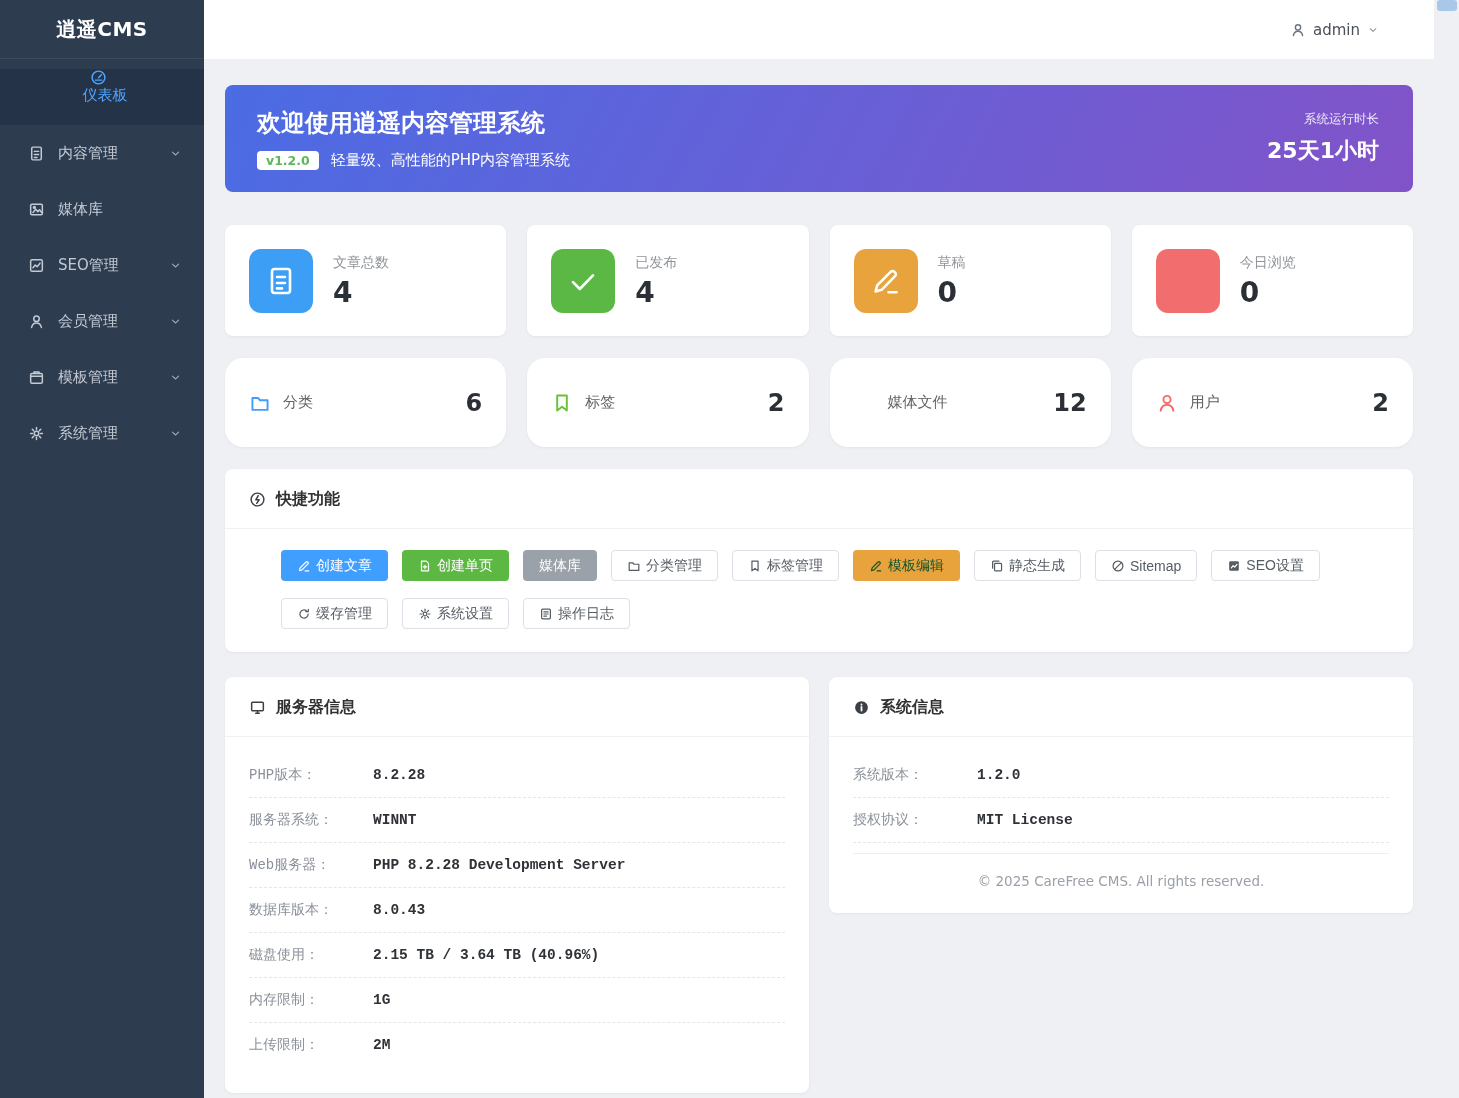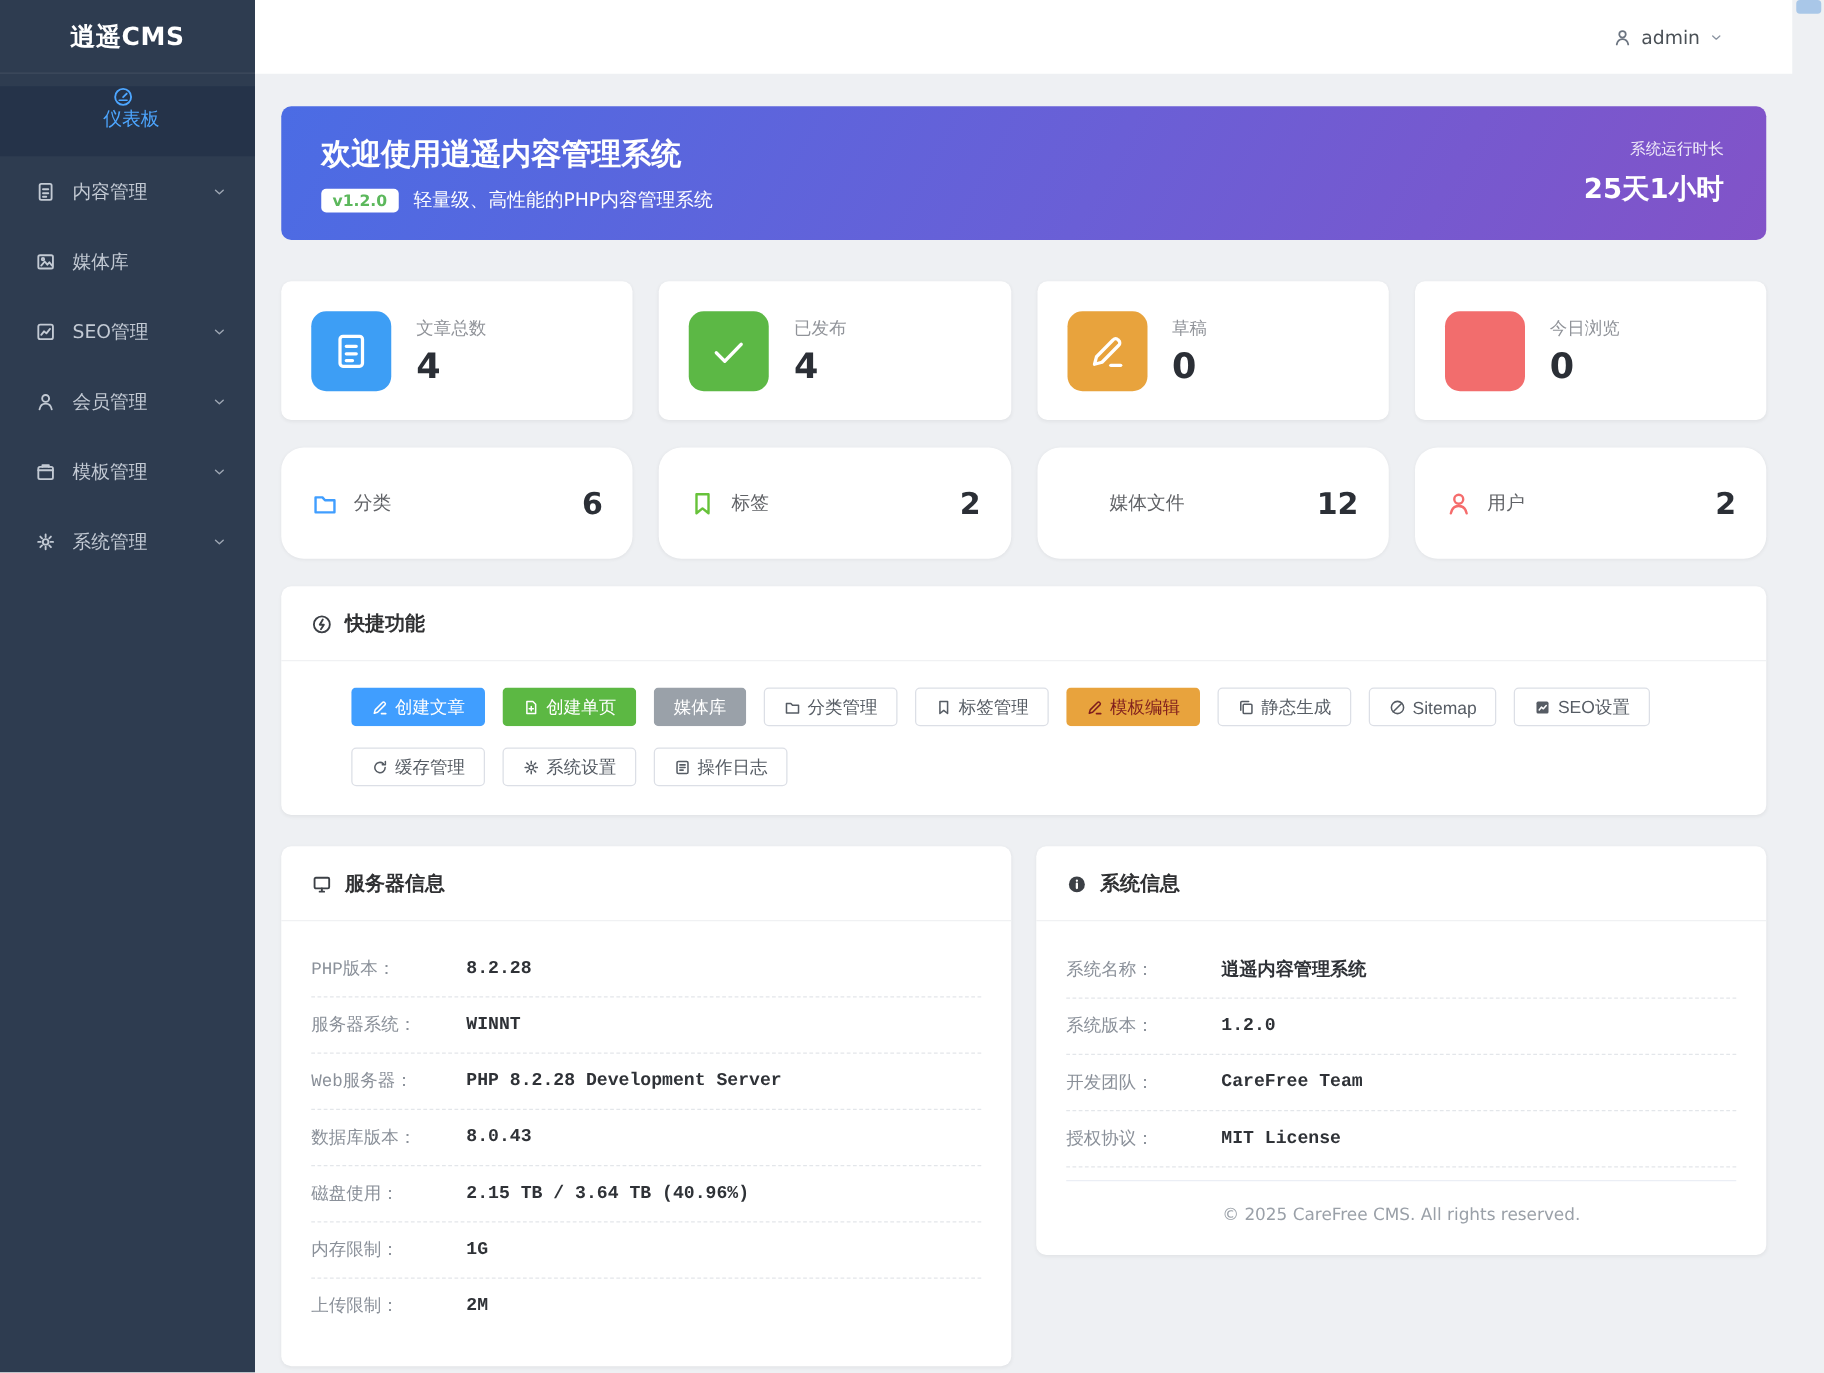--- a/index.html
+++ b/index.html
@@ -53,21 +53,21 @@
   .panel { background:#fff; border-radius:8px; box-shadow:0 1px 3px rgba(0,0,0,.05); }
   .panel-head { display:flex; align-items:center; gap:10px; padding:20px 24px 18px; border-bottom:1px solid #f0f1f3; font-size:16px; font-weight:600; color:#303133; }
   .panel-head .icn { width:17px; height:17px; color:#3c4046; }
   .quick { margin-bottom:25px; }
   .quick-body { padding:21px 24px 23px; display:flex; flex-wrap:wrap; gap:17px 14px;margin-left:32px; }
   .qbtn { display:inline-flex; align-items:center; gap:5px; height:31px; padding:0 15px; border-radius:4px; font-size:14px; cursor:pointer; border:1px solid transparent; background:#fff; }
   .qbtn .icn { width:14px; height:14px; }
   .qbtn.solid-blue  { background:#409eff; color:#fff; }
   .qbtn.solid-green { background:#5cb843; color:#fff; }
   .qbtn.solid-gray  { background:#9aa1a9; color:#fff; }
-  .qbtn.solid-orange{ background:#e8a33d; color:#7f1d1d; }
+  .qbtn.solid-orange{ background:#e8a33d; color:#14532d; }
   .qbtn.outline { border-color:#dcdfe6; color:#565c64; }
 
   
   .info-grid { display:grid; grid-template-columns:1fr 1fr; gap:20px; align-items:start; }
   .info-body { padding:16px 24px 26px;font-family:Liberation Mono, monospace; }
   .info-row { display:flex; align-items:center; padding:13px 0; border-bottom:1px dashed #e3e6ea; }
   .info-row:last-child { border-bottom:1px dashed #e3e6ea; }
   .info-row.no-line { border-bottom:none; }
   .info-label { width:124px; font-size:14px; color:#8a9099; flex:0 0 auto; }
   .info-value { font-size:14.5px; font-weight:600; color:#2f3237; }
@@ -457,30 +457,22 @@
 
         <div class="panel">
           <div class="panel-head">
             <svg class="icn">
                 <use href="#i-info"></use>
               </svg>
             <span>系统信息</span>
           </div>
           <div class="info-body" style="padding-bottom:0">
             <div class="info-row">
-              <span class="info-label">系统名称：</span>
-              <span class="info-value">逍遥内容管理系统</span>
-            </div>
-            <div class="info-row">
               <span class="info-label">系统版本：</span>
               <span class="info-value">1.2.0</span>
-            </div>
-            <div class="info-row">
-              <span class="info-label">开发团队：</span>
-              <span class="info-value">CareFree Team</span>
             </div>
             <div class="info-row">
               <span class="info-label">授权协议：</span>
               <span class="info-value">MIT License</span>
             </div>
           </div>
           <div class="info-footer">© 2025 CareFree CMS. All rights reserved.</div>
         </div>
       </section>
 

